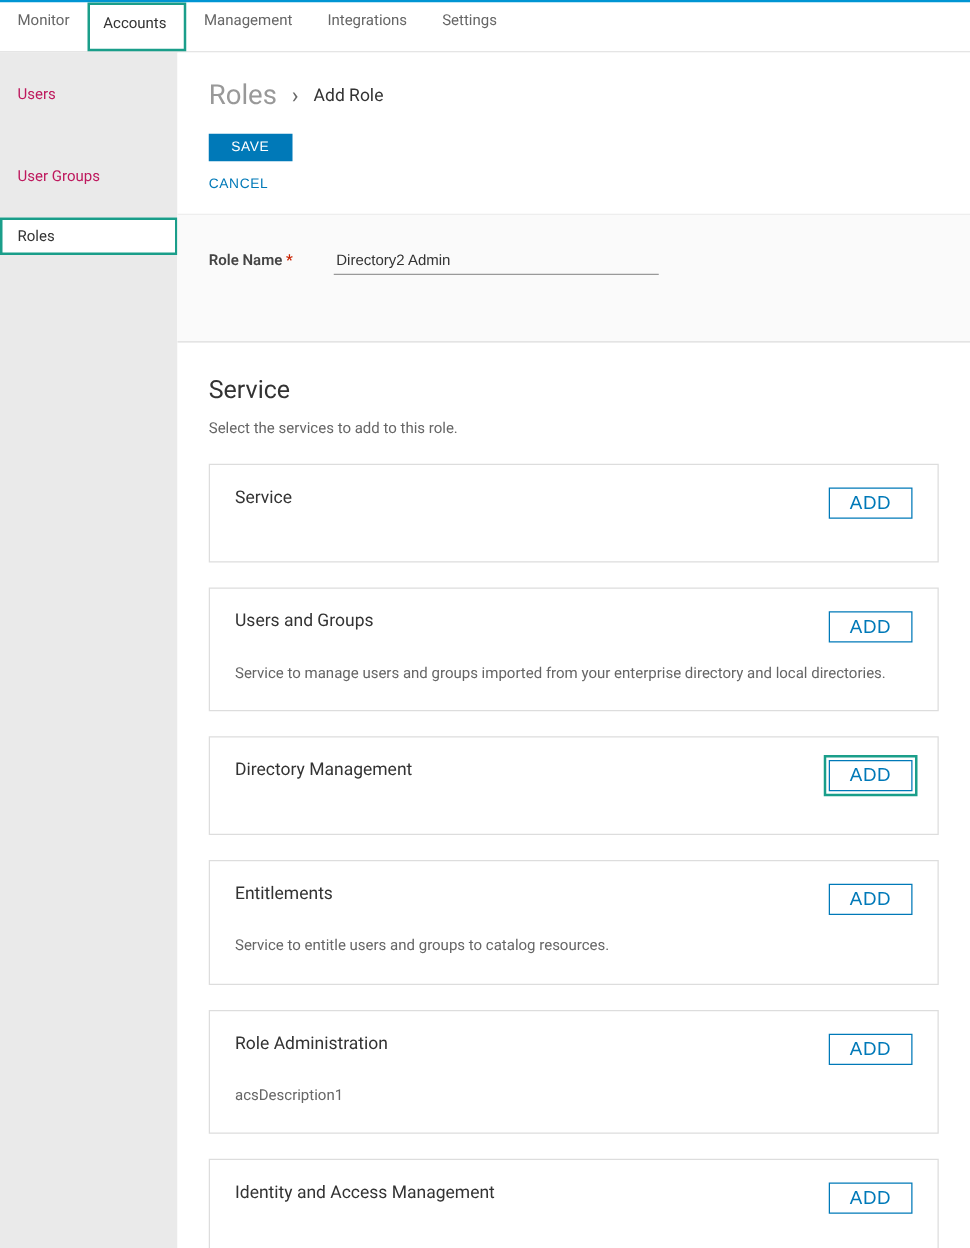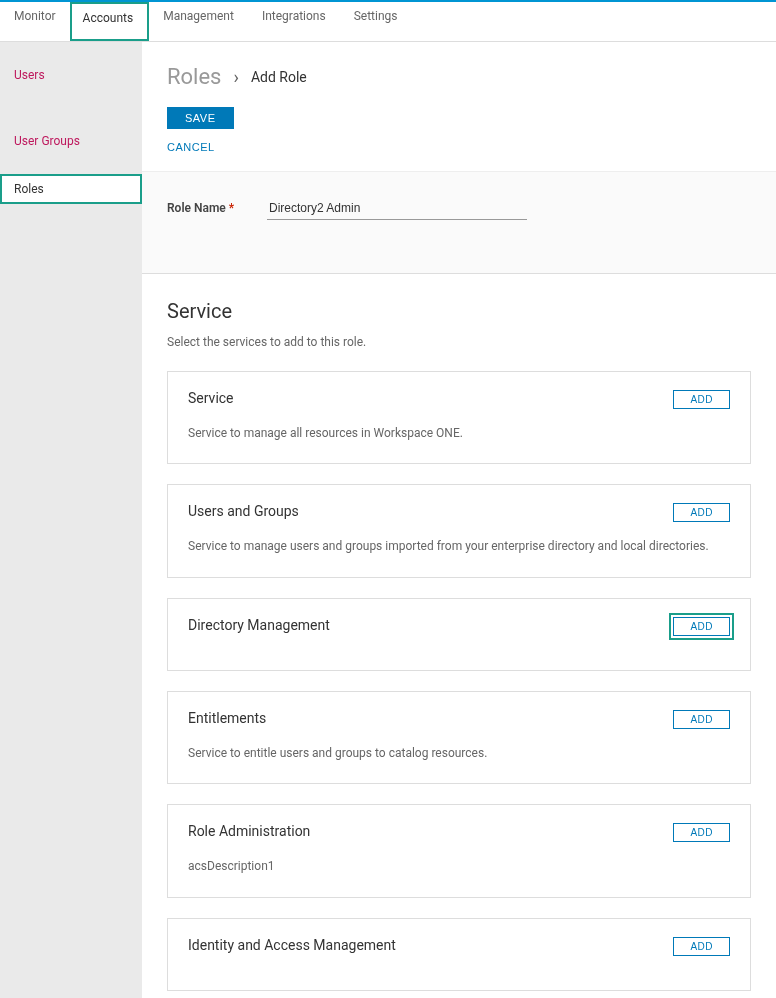--- a/index.html
+++ b/index.html
@@ -180,21 +180,21 @@
     .service-card-title {
       font-size: 14px;
       color: #333;
       font-weight: 400;
     }
     .btn-add {
       border: 1px solid #0079b8;
       background: #fff;
       color: #0079b8;
       padding: 3px 16px;
-      font-size: 10px;
+      font-size: 15px;
       letter-spacing: 0.5px;
       font-weight: 500;
       cursor: pointer;
     }
     .btn-add.highlighted {
       outline: 2px solid #1a9e8a;
       outline-offset: 2px;
     }
     .service-card-desc {
       font-size: 12px;
@@ -245,21 +245,20 @@
 
     <div class="service-section">
       <div class="service-title">Service</div>
       <div class="service-subtitle">Select the services to add to this role.</div>
       <div id="services">
           <div class="service-card">
             <div class="service-card-header">
               <div class="service-card-title">Service</div>
               <button class="btn-add">ADD</button>
             </div>
-            <div class="service-card-desc">Service to manage all resources in Workspace ONE.</div>
           </div>
           <div class="service-card">
             <div class="service-card-header">
               <div class="service-card-title">Users and Groups</div>
               <button class="btn-add">ADD</button>
             </div>
             <div class="service-card-desc">Service to manage users and groups imported from your enterprise directory and local directories.</div>
           </div>
           <div class="service-card">
             <div class="service-card-header">

